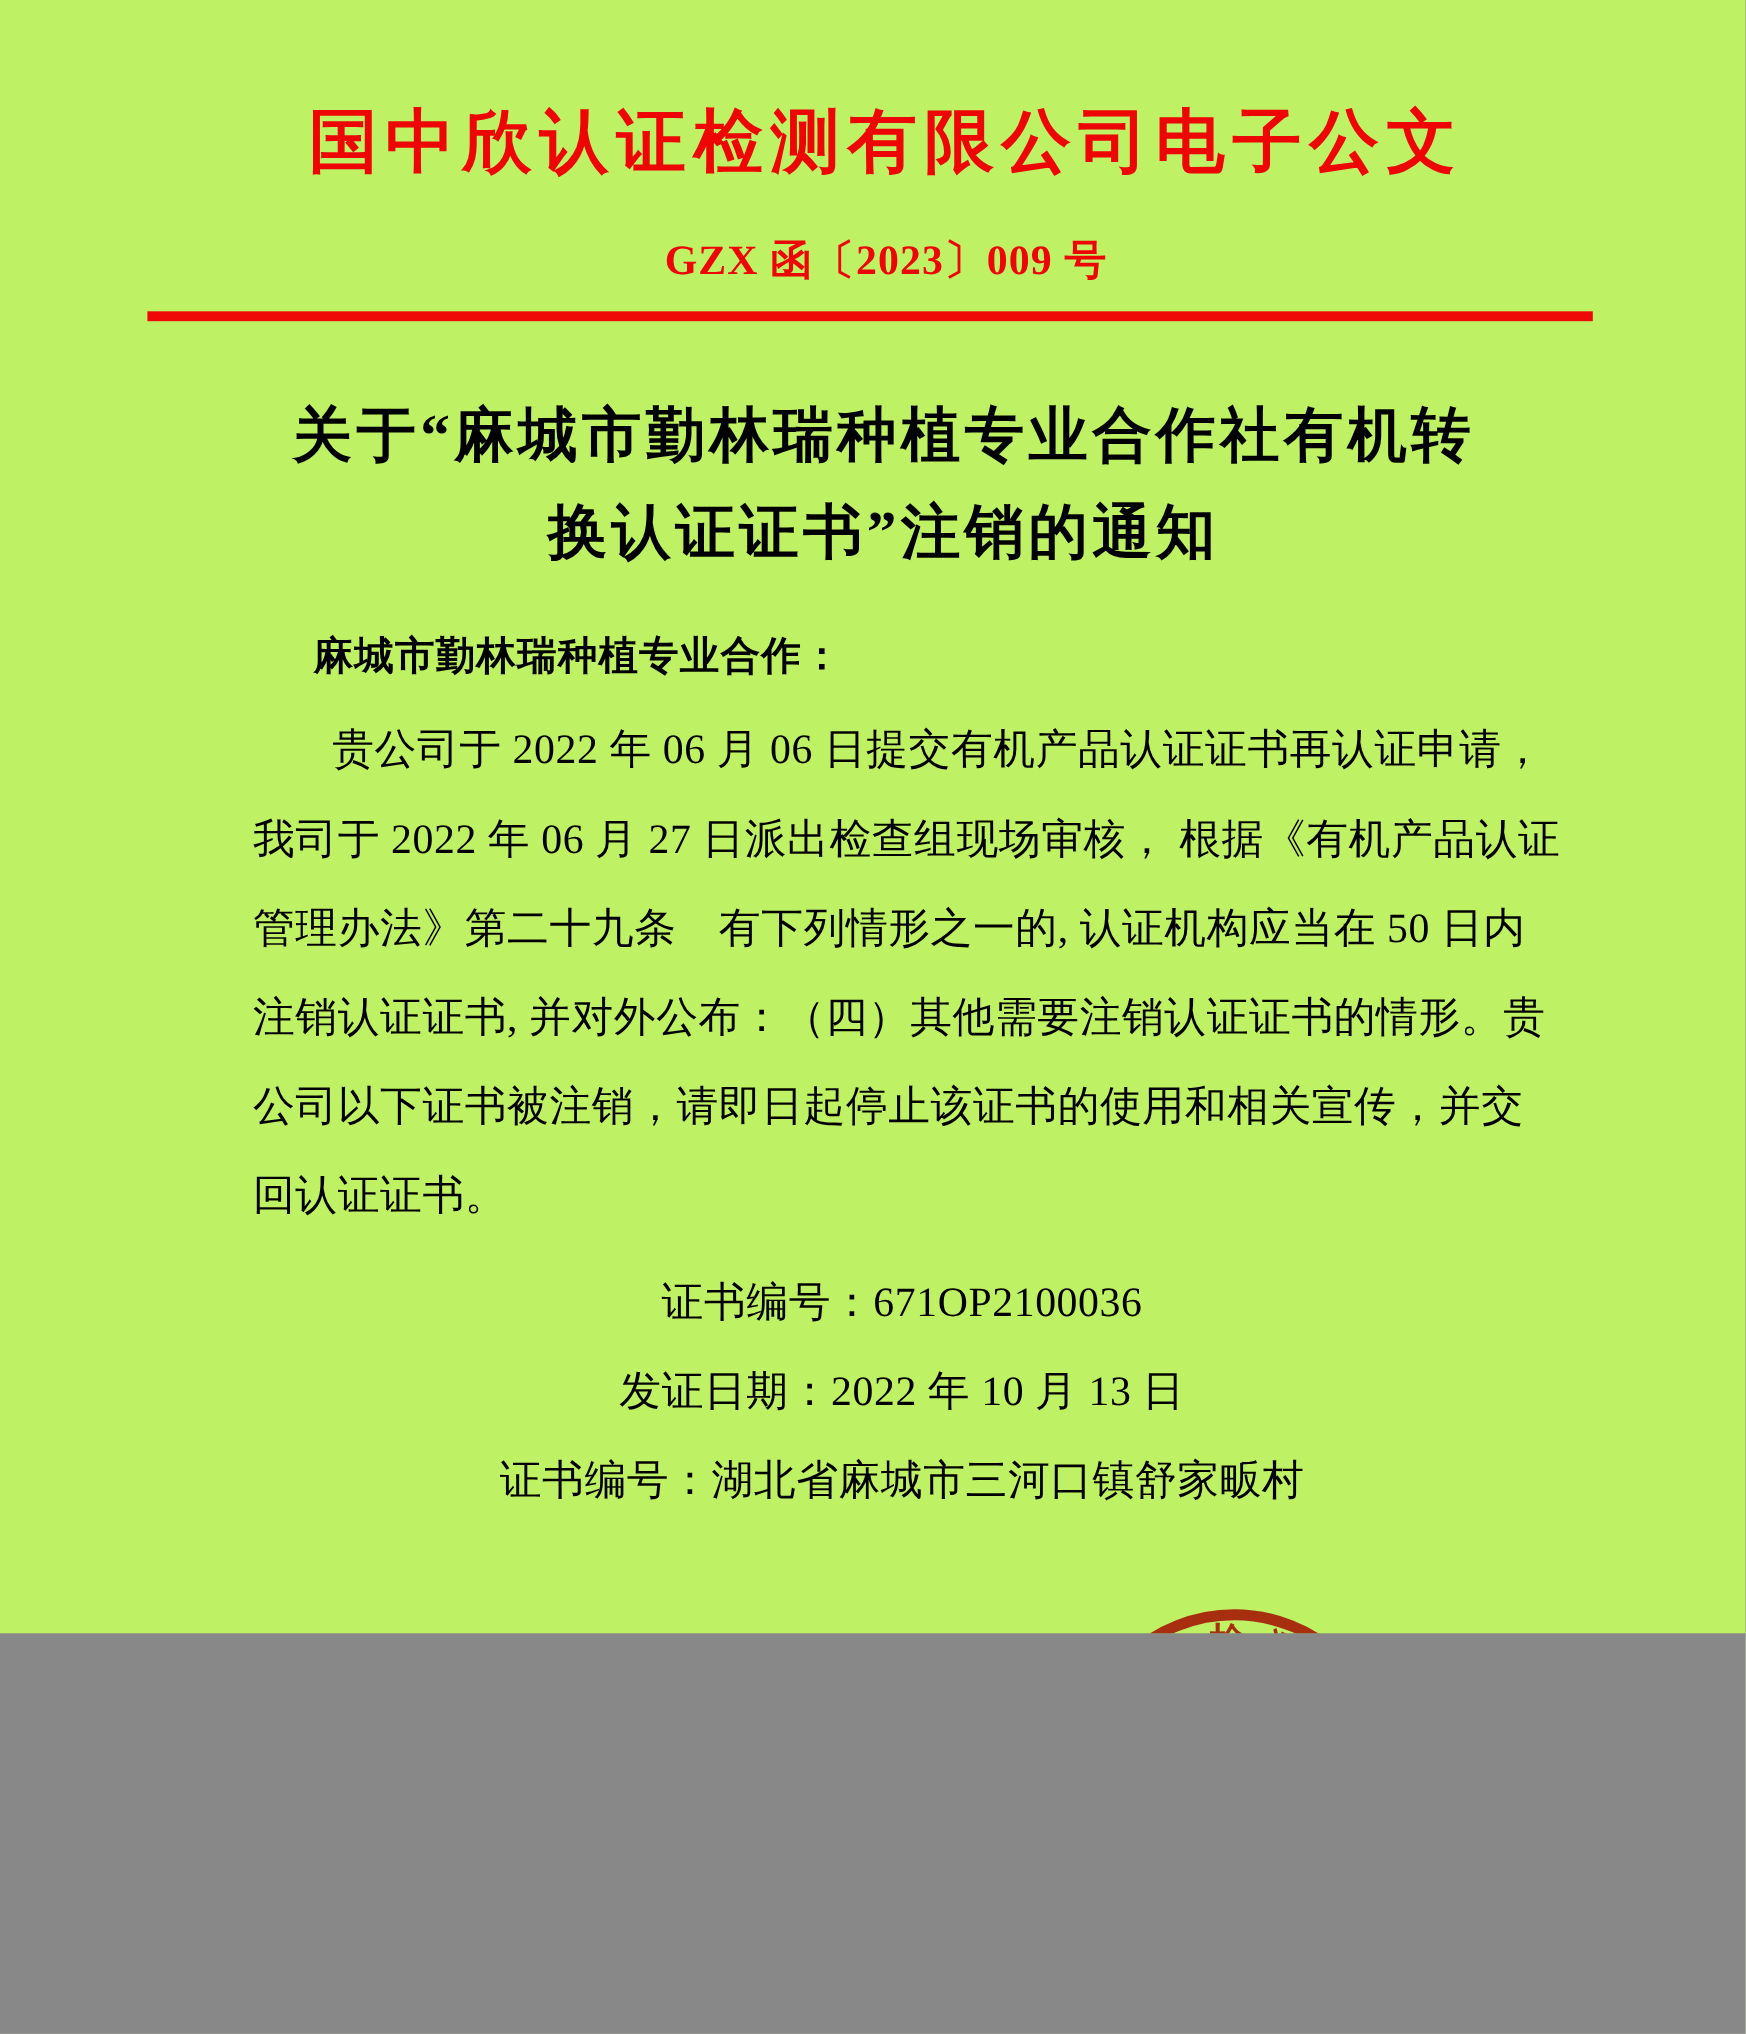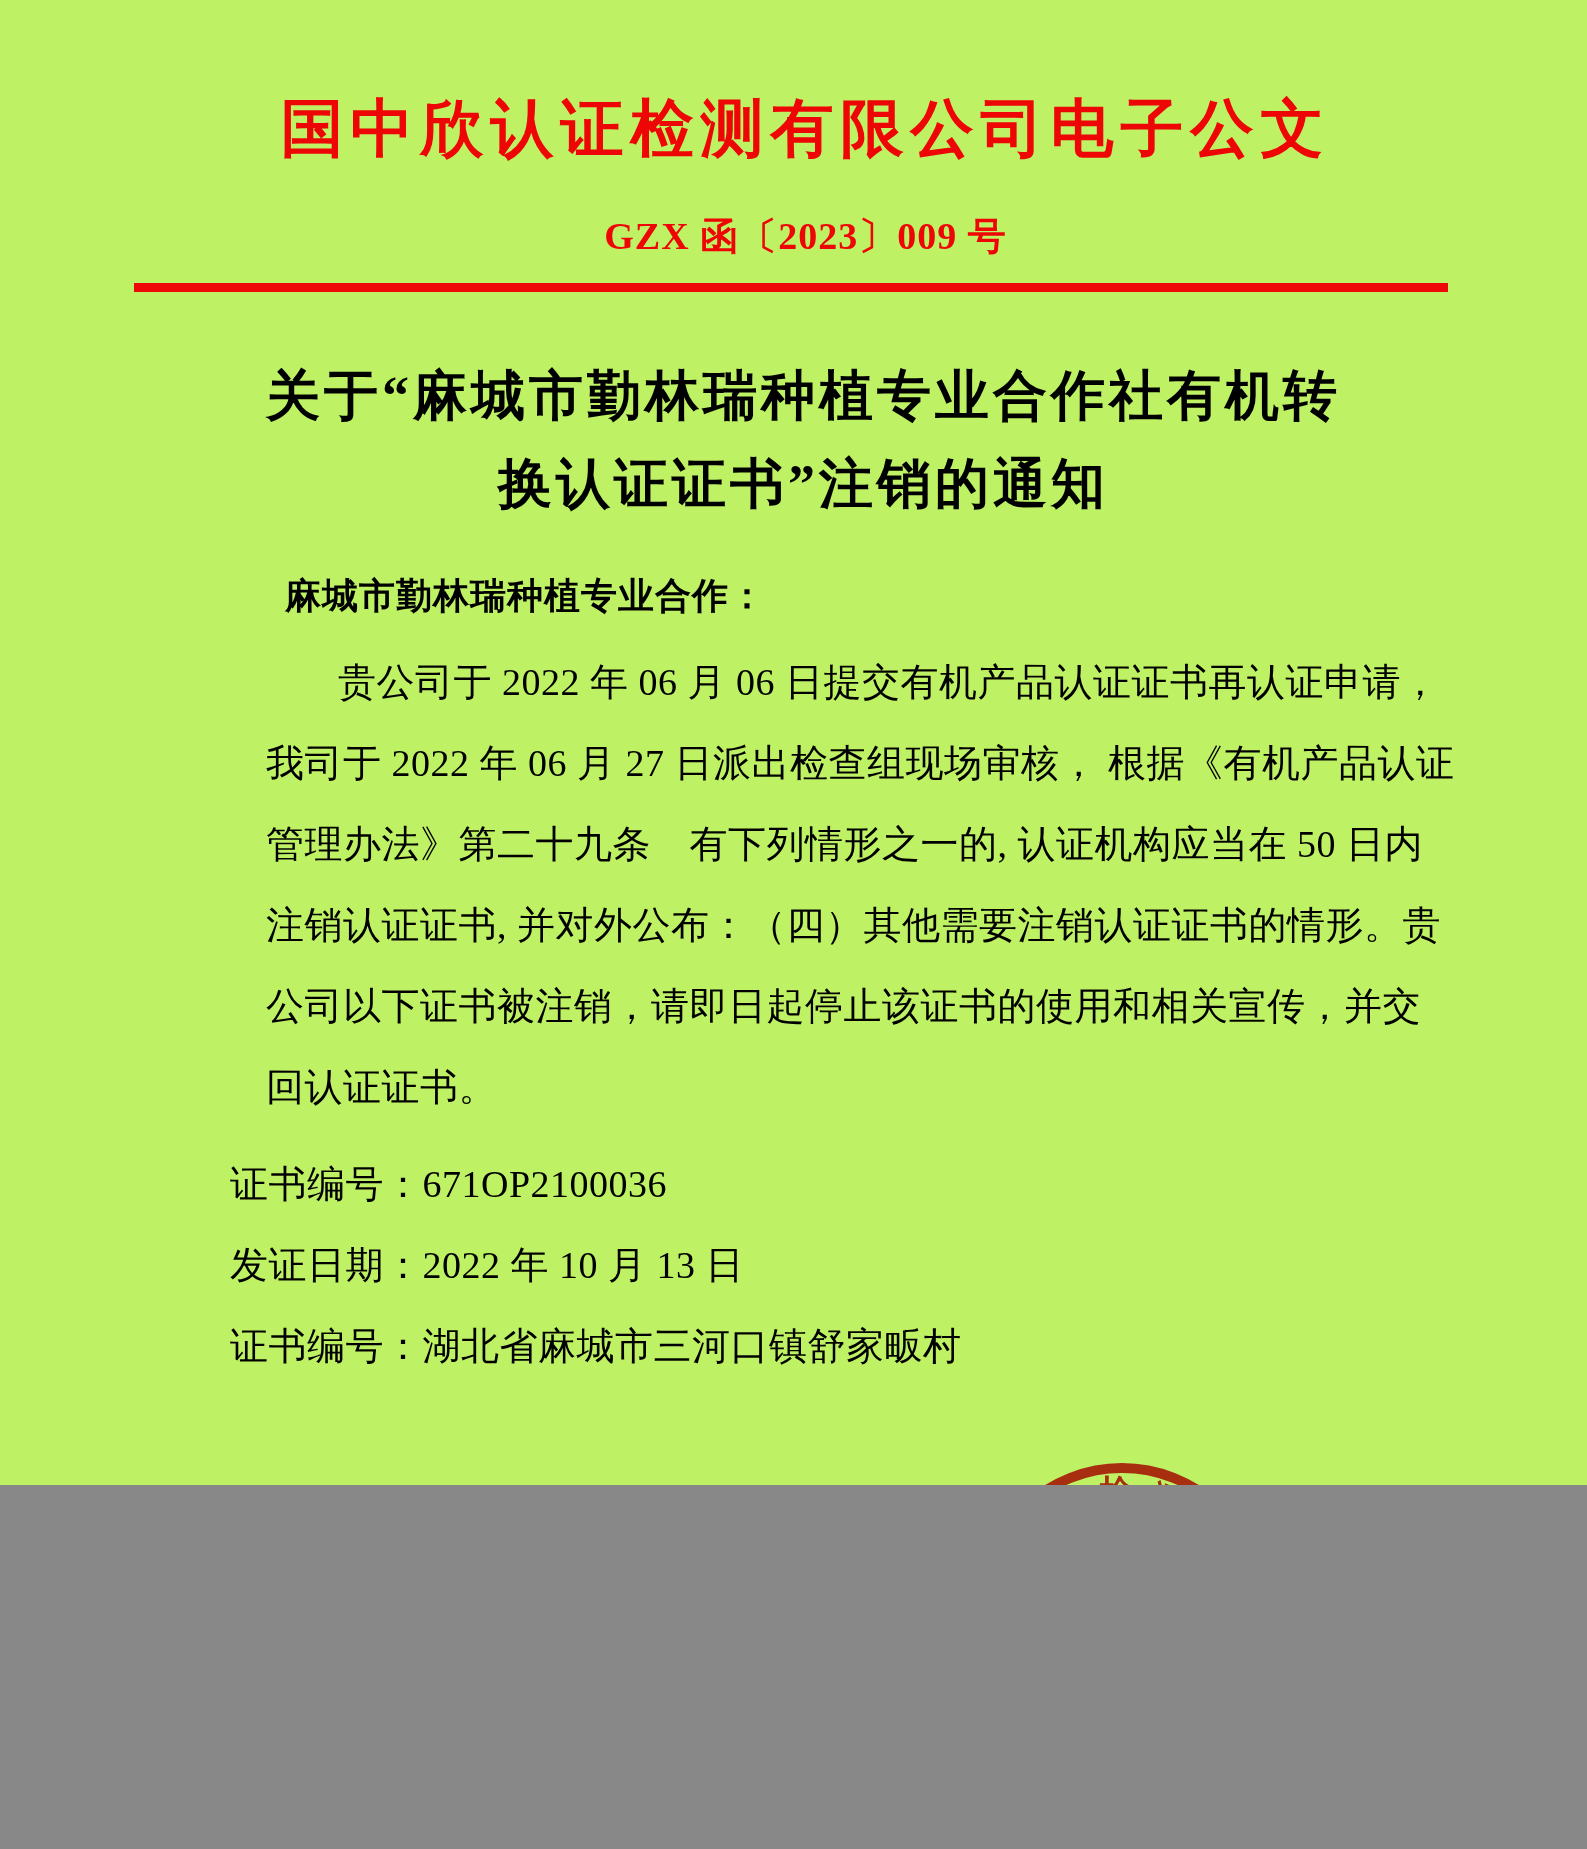--- a/index.html
+++ b/index.html
@@ -36,29 +36,29 @@
     font-size:54px;font-weight:bold;letter-spacing:4px;
     line-height:88px;white-space:nowrap;
   }
   
   .salutation{
     position:absolute;top:572px;left:285px;
     font-size:36px;font-weight:bold;letter-spacing:1px;
     white-space:nowrap;
   }
   .body-block{
-    position:absolute;top:642px;left:230px;width:1180px;margin-left:36px;
+    position:absolute;top:642px;left:230px;width:1180px;
   }
   .body-block .line{
     height:81px;line-height:81px;
     font-size:38px;letter-spacing:0.5px;white-space:nowrap;
   }
   .body-block .line.indent{ text-indent:72px; }
   .detail-block{
-    position:absolute;top:1144px;left:230px;width:1180px;
+    position:absolute;top:1144px;left:230px;width:1180px;text-align:center;
   }
   .detail-block .line{
     height:81px;line-height:81px;
     font-size:38px;letter-spacing:0.5px;white-space:nowrap;
   }
   
   .sig-company{
     position:absolute;top:1578px;left:900px;
     font-size:38px;letter-spacing:0.5px;line-height:40px;white-space:nowrap;
   }

